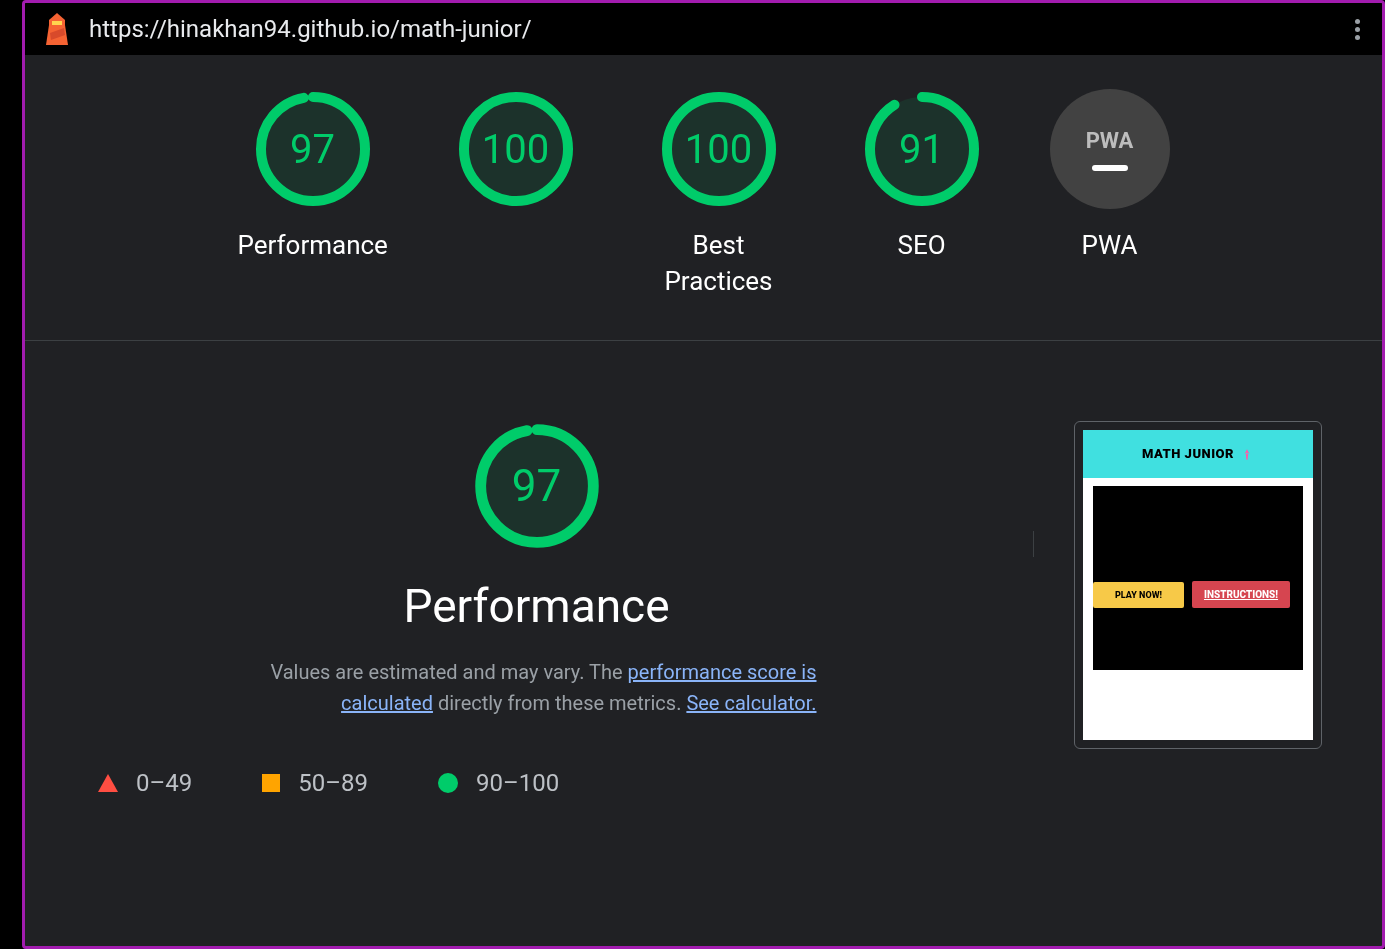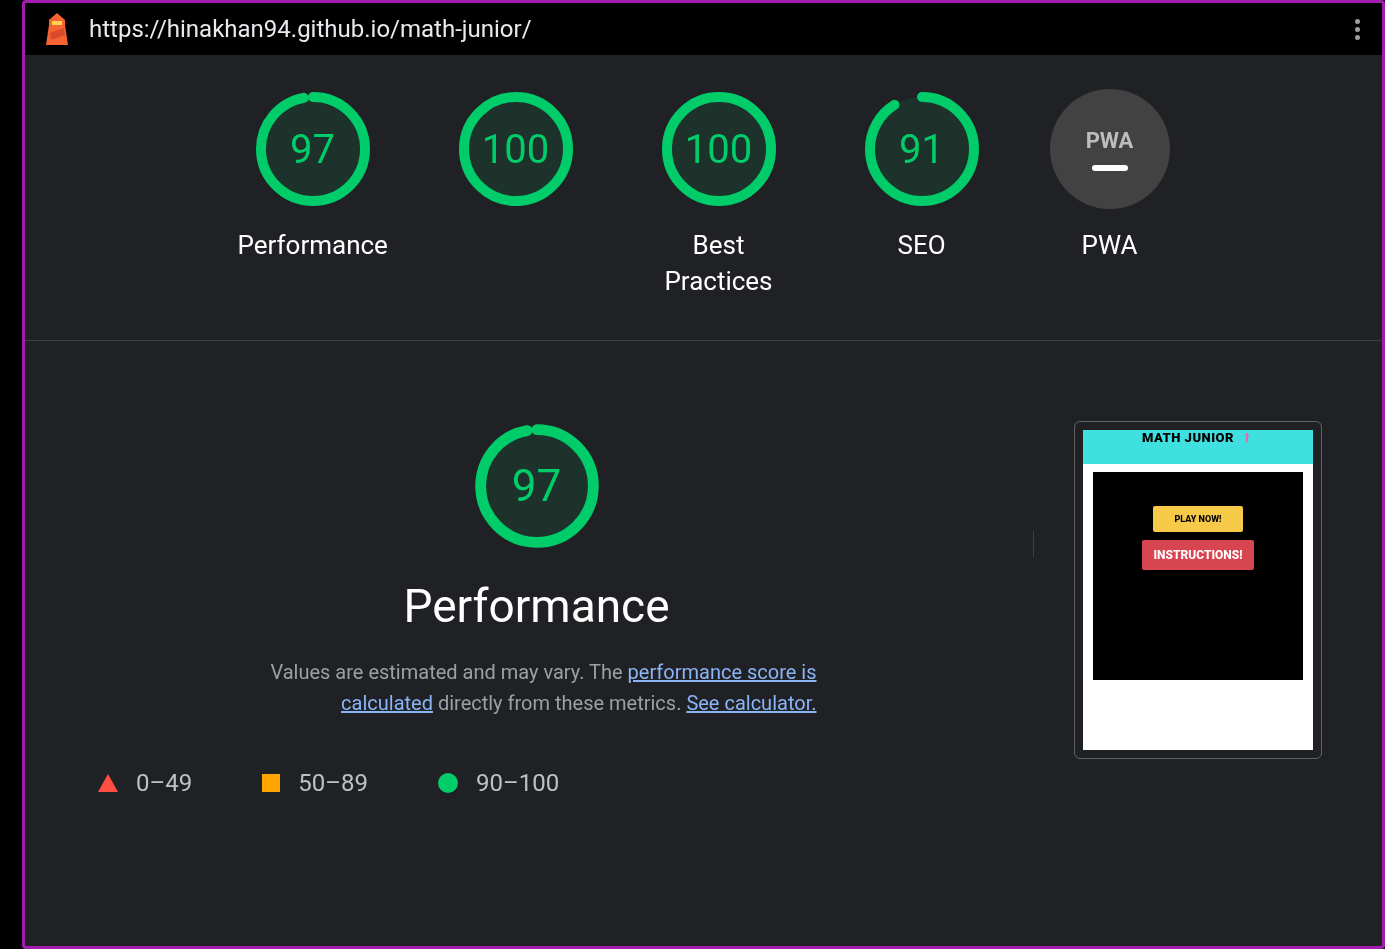--- a/index.html
+++ b/index.html
@@ -152,38 +152,38 @@
     background: #202124;
     align-self: flex-start;
   }
   .shot {
     background: #fff;
     width: 100%;
     display: flex; flex-direction: column;
   }
   .shot-header {
     background: #40e0e0;
-    height: 34px;
-    display: flex; justify-content: center;
+    height: 48px;
+    display: flex; align-items: center; justify-content: center;
     gap: 6px;
   }
   .shot-title { font-size: 13px; font-weight: 900; color: #000; letter-spacing: 0.5px; }
   .rocket {
     width: 14px; height: 14px; display: inline-block;
   }
   .shot-body {
     background: #000;
     margin: 8px 10px 10px 10px;
-    height: 208px;
-    display: flex; flex-direction: column; align-items: center;
+    height: 184px;
+    display: flex; flex-direction: row; align-items: center;
     padding-top: 34px;
     gap: 8px;
   }
   .btn-play { background: #f7c948; color: #000; font-size: 9px; font-weight: 800; padding: 8px 22px; border-radius: 2px; }
-  .btn-instr { background: #d64550; color: #fff; font-size: 12px; font-weight: 800; padding: 8px 12px; border-radius: 2px; }
+  .btn-instr { background: #d64550; color: #fff; font-size: 10px; font-weight: 800; padding: 8px 12px; border-radius: 2px; text-decoration: underline; }
   .shot-foot { height: 60px; background: #fff; }
 </style>
 </head>
 <body>
 
 <div class="outer">
   <div class="report">
 
     <div class="header-bar">
       <span class="lighthouse-icon">

